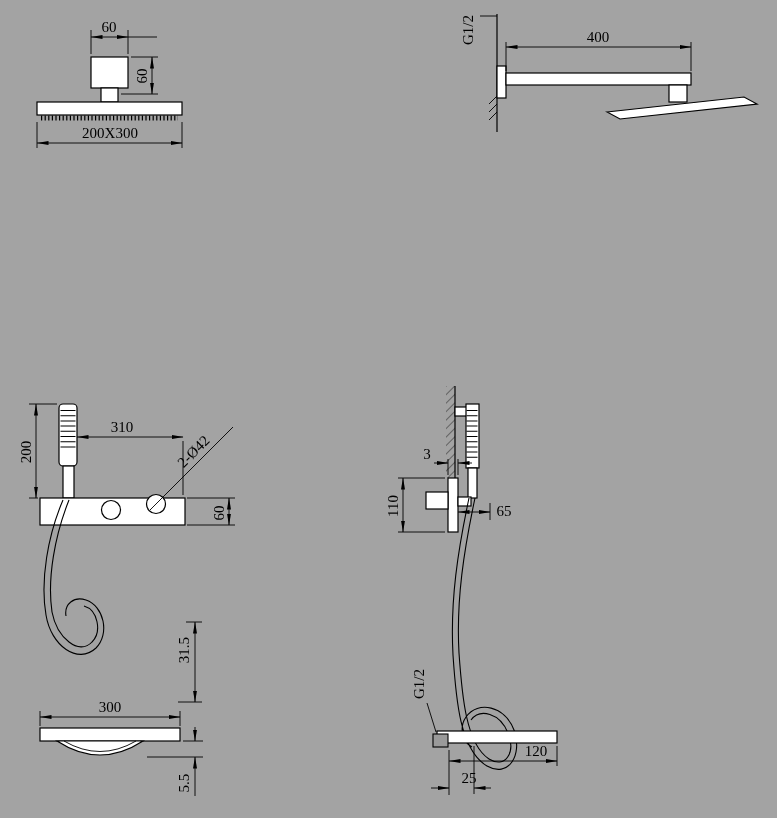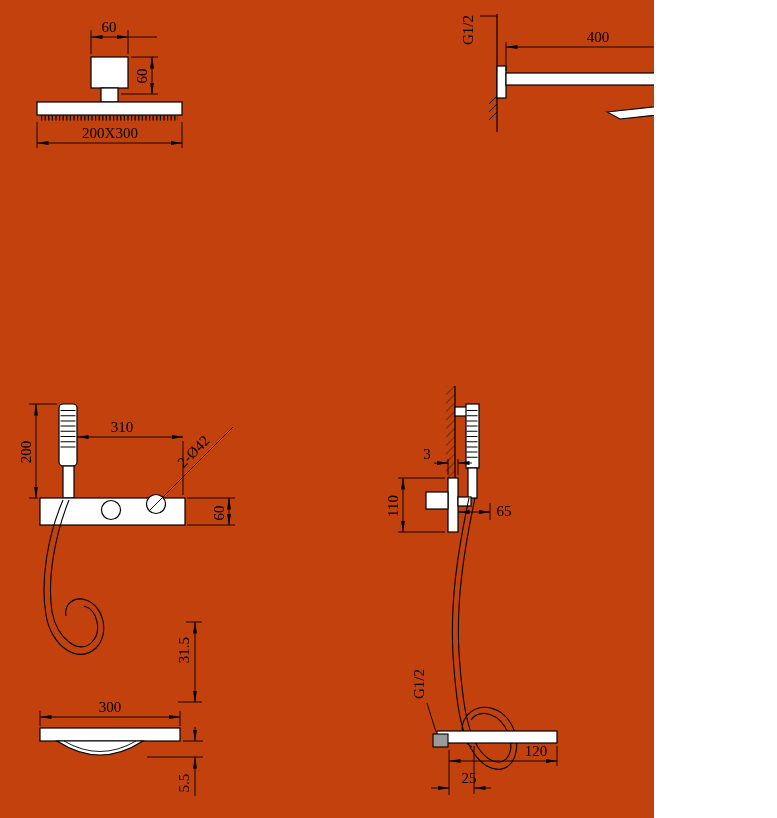--- a/index.html
+++ b/index.html
@@ -1,16 +1,16 @@
 <!DOCTYPE html>
 <html><head>
 <meta charset="utf-8">
 <style>
   html,body{margin:0;padding:0;background:#fff;}
-  .page{width:654px;height:818px;background:#c2410c;position:relative;overflow:hidden;}
+  .page{width:777px;height:818px;background:#a3a3a3;position:relative;overflow:hidden;}
   svg{display:block;}
   .obj{fill:#fff;stroke:#000;stroke-width:1.2;}
   .objf{fill:#9a9a9a;stroke:#000;stroke-width:1.1;}
   .ln{fill:none;stroke:#000;stroke-width:0.9;}
   .dim{fill:none;stroke:#000;stroke-width:0.9;marker-start:url(#arr);marker-end:url(#arr);}
   .de{fill:none;stroke:#000;stroke-width:0.9;marker-end:url(#arr);}
   .ds{fill:none;stroke:#000;stroke-width:0.9;marker-start:url(#arr);}
   .hose{fill:none;stroke:#000;stroke-width:1.1;}
   .nozzle{stroke:#000;stroke-width:5;stroke-dasharray:1.2 2.4;fill:none;}
   text{font-family:"Liberation Serif", serif;font-size:15px;fill:#000;text-anchor:middle;}

